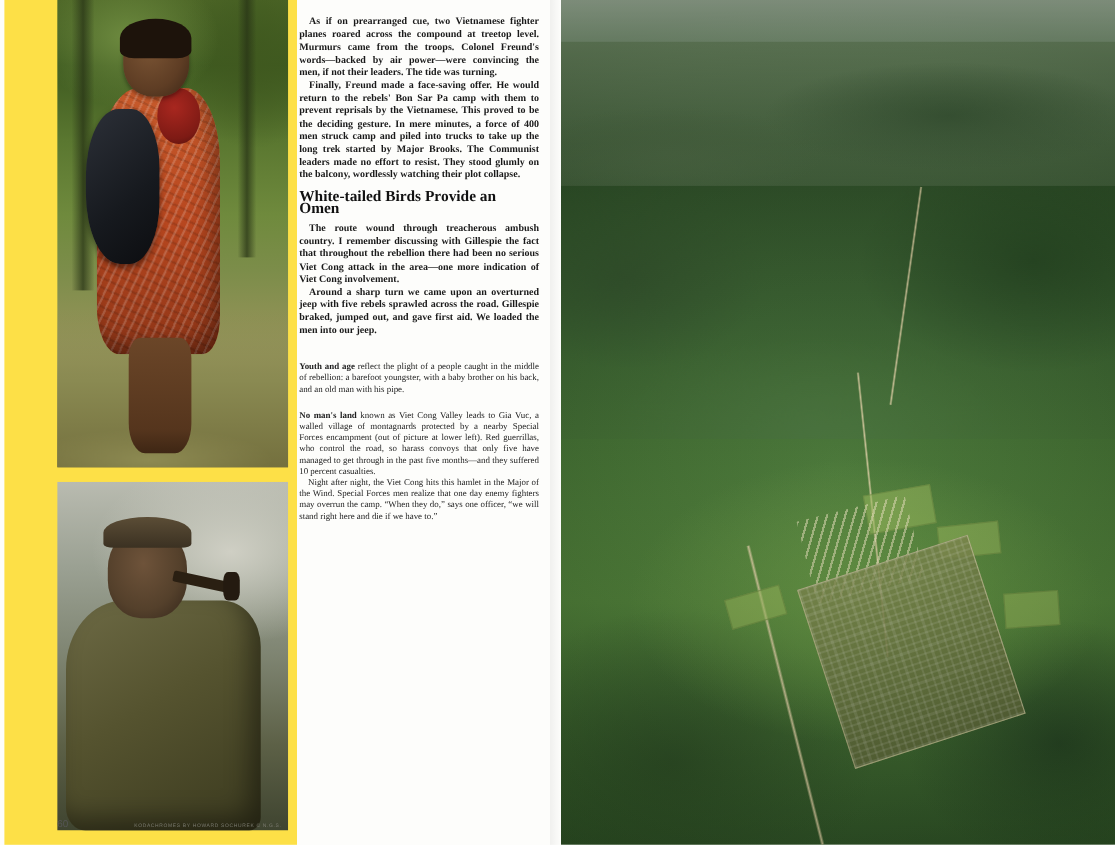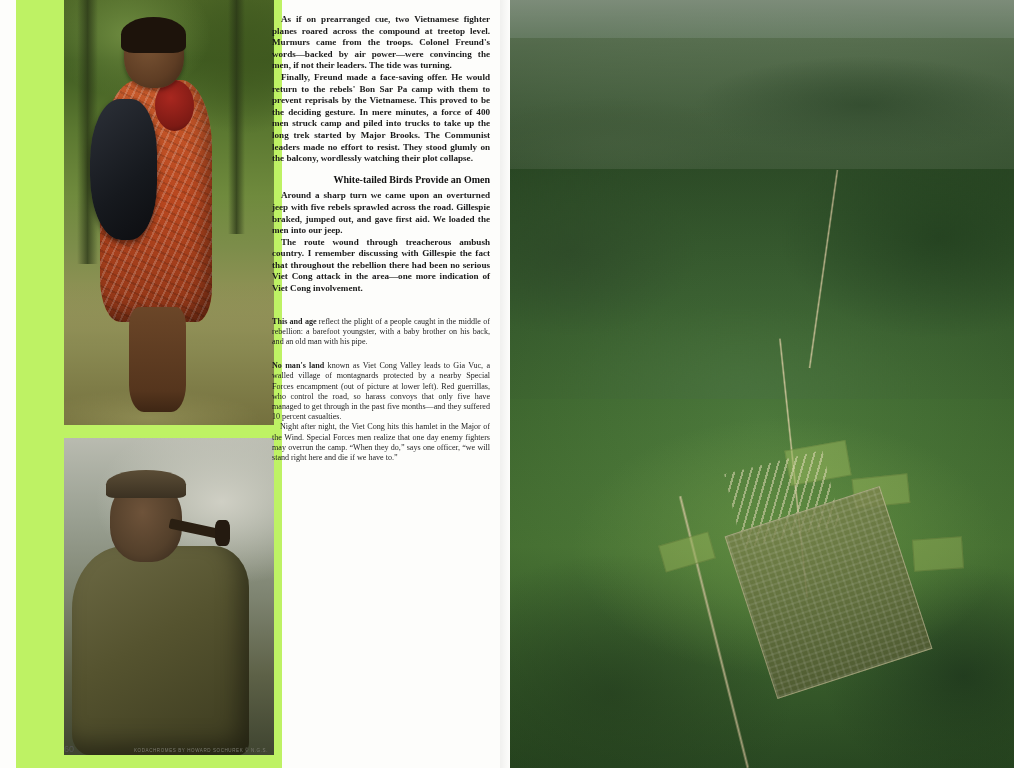--- a/index.html
+++ b/index.html
@@ -16,25 +16,25 @@
   .page {
     position: relative;
     width: 1014px;
     height: 768px;
     background: #fdfdfb;
   }
 
   
   .left-col {
     position: absolute;
-    left: 16px;
+    left: 4px;
     top: 0;
     width: 266px;
     height: 768px;
-    background: #bef264;
+    background: #fde047;
   }
   .photo {
     position: absolute;
     overflow: hidden;
   }
   .photo-top {
     left: 48px;
     top: 0;
     width: 210px;
     height: 425px;
@@ -233,23 +233,23 @@
   .body-text p {
     margin: 0;
     text-indent: 9px;
     font-weight: bold;
   }
   .body-text p.first {
     text-indent: 9px;
   }
   .subhead {
     margin: 9px 0 5px 0;
-    text-align: right;
+    text-align: left;
     font-weight: bold;
-    font-size: 10px;
+    font-size: 14px;
     color: #111;
   }
   .caption-block {
     margin-top: 22px;
     font-size: 8.1px;
     line-height: 10.2px;
     text-align: justify;
     color: #1d1d1d;
   }
   .caption-block p { margin: 0; }
@@ -376,26 +376,26 @@
 
     <div class="folio">60</div>
     <div class="photo-credit">KODACHROMES BY HOWARD SOCHUREK © N.G.S.</div>
   </div>
 
   <div class="text-col">
     <div class="body-text">
       <p class="first">As if on prearranged cue, two Vietnamese fighter planes roared across the compound at treetop level. Murmurs came from the troops. Colonel Freund's words—backed by air power—were convincing the men, if not their leaders. The tide was turning.</p>
       <p>Finally, Freund made a face-saving offer. He would return to the rebels' Bon Sar Pa camp with them to prevent reprisals by the Vietnamese. This proved to be the deciding gesture. In mere minutes, a force of 400 men struck camp and piled into trucks to take up the long trek started by Major Brooks. The Communist leaders made no effort to resist. They stood glumly on the balcony, wordlessly watching their plot collapse.</p>
       <div class="subhead">White-tailed Birds Provide an Omen</div>
+      <p>The route wound through treacherous ambush country. I remember discussing with Gillespie the fact that throughout the rebellion there had been no serious Viet Cong attack in the area—one more indication of Viet Cong involvement.</p>
       <p>Around a sharp turn we came upon an overturned jeep with five rebels sprawled across the road. Gillespie braked, jumped out, and gave first aid. We loaded the men into our jeep.</p>
-      <p>The route wound through treacherous ambush country. I remember discussing with Gillespie the fact that throughout the rebellion there had been no serious Viet Cong attack in the area—one more indication of Viet Cong involvement.</p>
     </div>
 
     <div class="caption-block">
-      <p><span class="lead">This and age</span><span> reflect the plight of a people caught in the middle of rebellion: a barefoot youngster, with a baby brother on his back, and an old man with his pipe.</span></p>
+      <p><span class="lead">Youth and age</span><span> reflect the plight of a people caught in the middle of rebellion: a barefoot youngster, with a baby brother on his back, and an old man with his pipe.</span></p>
     </div>
 
     <div class="caption-block caption-2">
       <p><span class="lead">No man's land</span><span> known as Viet Cong Valley leads to Gia Vuc, a walled village of montagnards protected by a nearby Special Forces encampment (out of picture at lower left). Red guerrillas, who control the road, so harass convoys that only five have managed to get through in the past five months—and they suffered 10 percent casualties.</span></p>
       <p>Night after night, the Viet Cong hits this hamlet in the Major of the Wind. Special Forces men realize that one day enemy fighters may overrun the camp. “When they do,” says one officer, “we will stand right here and die if we have to.”</p>
     </div>
   </div>
 
   <div class="gutter"></div>
 

